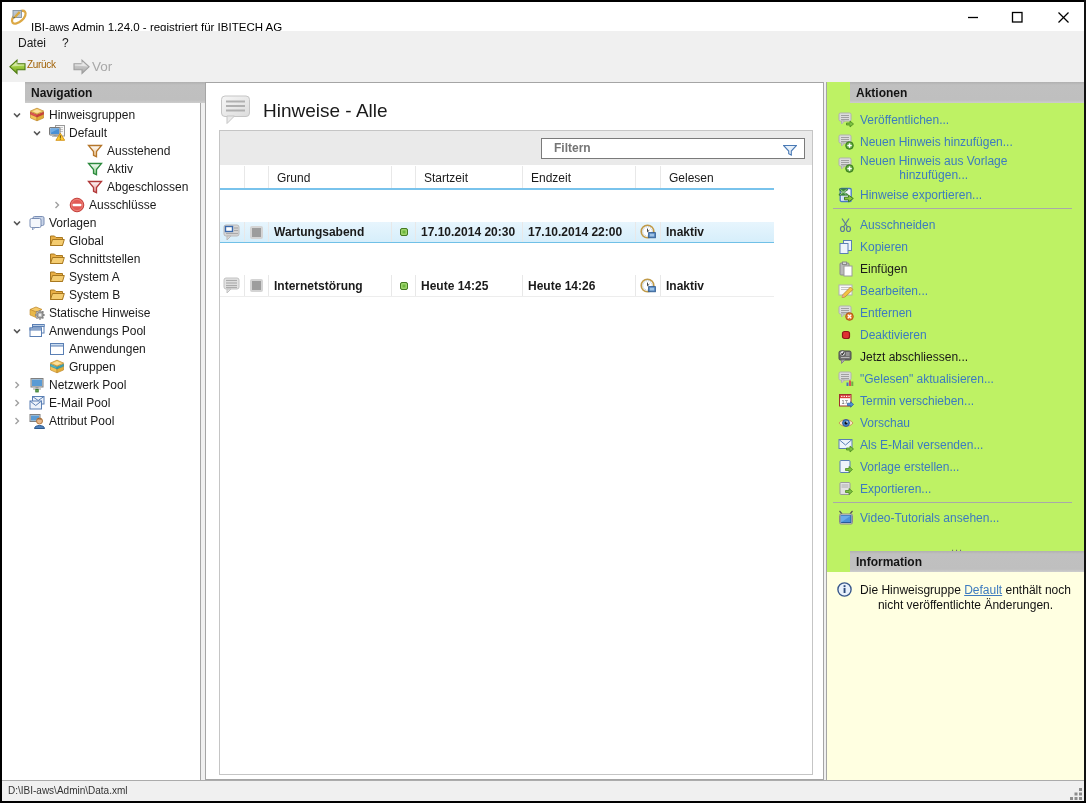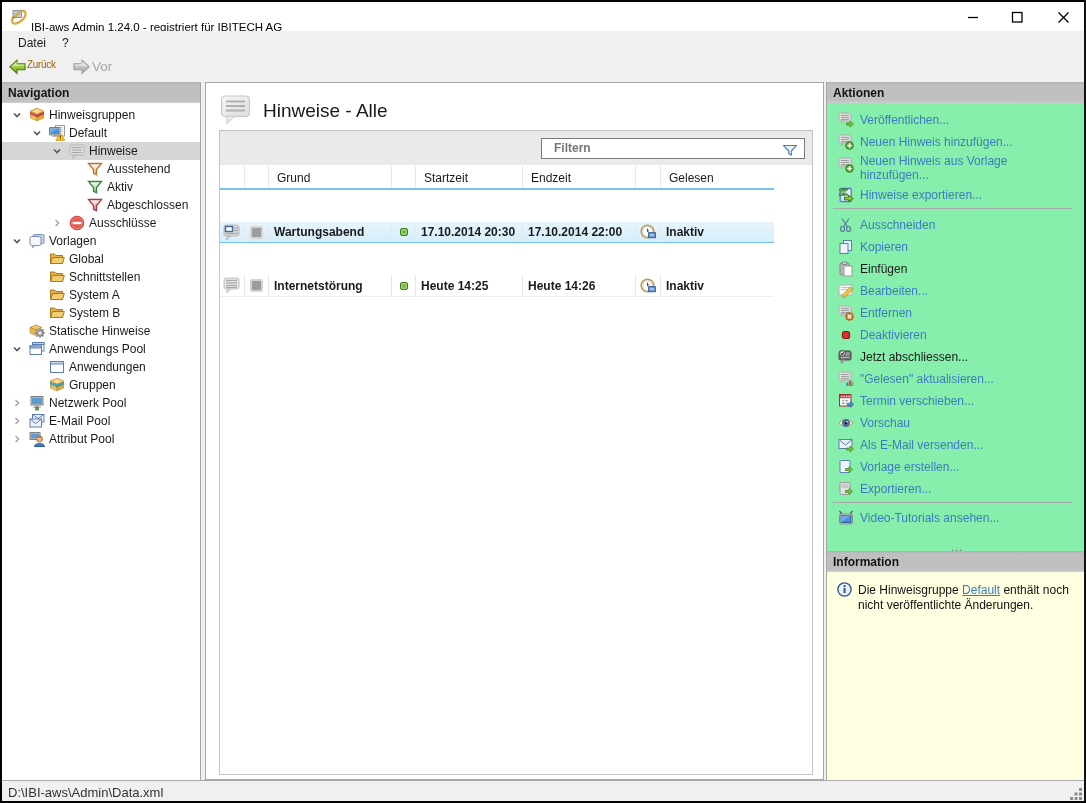--- a/index.html
+++ b/index.html
@@ -19,21 +19,21 @@
 #titlebar { left:2px; top:2px; width:1082px; height:29px; background:#fff; }
 #title-text { left:29px; top:9px; font-size:11.5px; color:#000;margin-top:10px; }
 
 #menubar { left:2px; top:31px; width:1082px; height:24px; background:#f0f0f0; }
 .menuitem { position:absolute; top:5px; font-size:12px; color:#1a1a1a; }
 
 #toolbar { left:2px; top:55px; width:1082px; height:27px; background:#f0f0f0; }
 .panel-header {
   background:linear-gradient(180deg,#b0b0b0 0%,#c0c0c0 14%,#bfbfbf 86%,#cdcdcd 100%);
   font-weight:bold; color:#141414; padding-left:6px;
-  display:flex; align-items:center; font-size:12px;
+  display:flex; align-items:center; font-size:12px;margin-left:23px;
 }
 
 #navpanel { left:2px; top:82px; width:199px; height:698px; background:#fff; border-right:1px solid #a5a5a5; }
 #navheader { position:absolute; left:0; top:0; width:100%; height:21px; }
 #tree { position:absolute; left:0; top:24px; width:100%; }
 .trow { position:relative; height:18px; line-height:18px; white-space:nowrap; }
 .trow.sel { background:#d6d6d6; }
 .chev { position:absolute; top:5px; width:8px; height:8px; }
 .ticon { position:absolute; top:1px; width:16px; height:16px; }
 .tlabel { position:absolute; font-size:12px; }
@@ -54,35 +54,35 @@
 #theadrow .c1, #theadrow .c2, #theadrow .c4, #theadrow .c7 { padding-left:0; }
 .drow { height:22px; font-weight:bold; font-size:12px; color:#1a1a1a;margin-top:32px; }
 .drow .hcell { display:flex; align-items:center; }
 .drow .txt { padding-left:5px; }
 .drow1 { background:linear-gradient(180deg,#e7f5fd 0%,#d6eefb 100%); border-bottom:1px solid #70c0e7; height:21px; }
 .drow2 { border-bottom:1px solid #ededed; }
 .graysq { width:13px; height:13px; background:#9d9d9d; border:2px solid #d4d4d4; border-radius:2px; margin:0 auto; }
 .greendot { width:8px; height:8px; background:#6cb83c; border:1px solid #447a22; border-radius:2px; margin:0 auto; box-shadow:inset 0 0 0 1.5px #9ed46e; }
 .cicon16 { margin:0 auto; }
 
-#rightpanel { left:826px; top:82px; width:258px; height:698px; background:#86efac; border-left:1px solid #a5a5a5; }
+#rightpanel { left:826px; top:82px; width:258px; height:698px; background:#bef264; border-left:1px solid #a5a5a5;text-align:center; }
 #aktheader { position:absolute; left:0; top:0; width:100%; height:21px; }
 .aitem { position:absolute; left:11px; height:22px; display:flex; align-items:center; white-space:nowrap; }
 .aitem svg { flex:0 0 16px; }
 .aitem .atext { margin-left:6px; color:#3d7bbf; font-size:12px; }
 .aitem .black { color:#1a1a1a; }
 .asep { position:absolute; left:6px; width:239px; height:1px; background:#a9a9a9; }
 .dots { position:absolute; color:#707070; font-size:11px; letter-spacing:1px; }
 #infoheader { position:absolute; left:0; top:469px; width:100%; height:21px; }
 #infobox { position:absolute; left:0; top:490px; width:258px; height:208px; background:#ffffe1; }
 #infotext { position:absolute; left:31px; top:11px; width:215px; font-size:12px; line-height:15px; color:#111; }
 #infotext a { color:#3d7bbf; }
 
 #statusbar { left:2px; top:780px; width:1082px; height:21px; background:#f0f0f0; border-top:1px solid #ababab; }
-#statustext { position:absolute; left:6px; top:4px; font-size:13px; color:#333; }
+#statustext { position:absolute; left:6px; top:4px; font-size:10px; color:#333; }
 </style>
 </head>
 <body>
 <div id="win">
   <div class="abs" id="titlebar">
     <svg class="abs" style="left:7px;top:5px" width="20" height="20" viewBox="0 0 20 20">
       <ellipse cx="9.8" cy="10.2" rx="8.3" ry="4.4" transform="rotate(-42 9.8 10.2)" fill="none" stroke="#dca844" stroke-width="2.3"></ellipse>
       <rect x="4" y="3.5" width="8.5" height="7" fill="#b4c2d4" fill-opacity="0.92" stroke="#84929f" stroke-width="0.9"></rect>
       <path d="M4.8 9.7 L9.8 4.2 L11.6 5.8 L6.6 11.1 Z" fill="#d9a83c"></path>
       <path d="M4.8 9.7 L6.6 11.1 L4.4 11.6 Z" fill="#6a5a20"></path>
@@ -158,35 +158,20 @@
             <rect x="1.5" y="3.5" width="8.5" height="5.5" fill="#4a90d4"></rect>
             <path d="M1.5 3.5 L10 3.5 L1.5 8 Z" fill="#6fabe4"></path>
             <rect x="4.5" y="10" width="2.5" height="1.2" fill="#9a9a9a"></rect>
             <rect x="3" y="11.2" width="5.5" height="0.8" fill="#b0b0b0"></rect>
             <path d="M11.3 8.2 L15.7 15.3 L6.9 15.3 Z" fill="#ffcc33" stroke="#d49010" stroke-width="0.9"></path>
             <rect x="10.8" y="10.3" width="1.1" height="2.6" fill="#6a5510"></rect>
             <rect x="10.8" y="13.5" width="1.1" height="1.1" fill="#6a5510"></rect>
           </svg>
           <span class="tlabel" style="left:67px">Default</span>
         </div>
-        <div class="trow sel">
-          <svg class="chev" style="left:51px" viewBox="0 0 8 8">
-            <path d="M1 2.5 L4 5.5 L7 2.5" fill="none" stroke="#555" stroke-width="1.6"></path>
-          </svg>
-          <svg class="ticon" style="left:67px" viewBox="0 0 16 16">
-            <rect x="1" y="2" width="14" height="10" rx="2" fill="#e0e0e0" stroke="#b5b5b5"></rect>
-            <path d="M4 12 L4 15.5 L7.5 12 Z" fill="#e0e0e0" stroke="#b5b5b5"></path>
-            <g stroke="#a8a8a8" stroke-width="1.1">
-              <line x1="3" y1="4.5" x2="13" y2="4.5"></line>
-              <line x1="3" y1="7" x2="13" y2="7"></line>
-              <line x1="3" y1="9.5" x2="13" y2="9.5"></line>
-            </g>
-          </svg>
-          <span class="tlabel" style="left:87px">Hinweise</span>
-        </div>
         <div class="trow">
           <svg class="ticon" style="left:85px" viewBox="0 0 16 16">
             <defs>
               <linearGradient id="fo" x1="0" y1="0" x2="0" y2="1">
                 <stop offset="0" stop-color="#fff"></stop>
                 <stop offset="1" stop-color="#e8b87a"></stop>
               </linearGradient>
             </defs>
             <path d="M1.5 2.5 L14.5 2.5 L9.5 8.5 L9.5 13.8 L6.5 12.3 L6.5 8.5 Z" fill="url(#fo)" stroke="#b5762a" stroke-width="1.3"></path>
           </svg>

